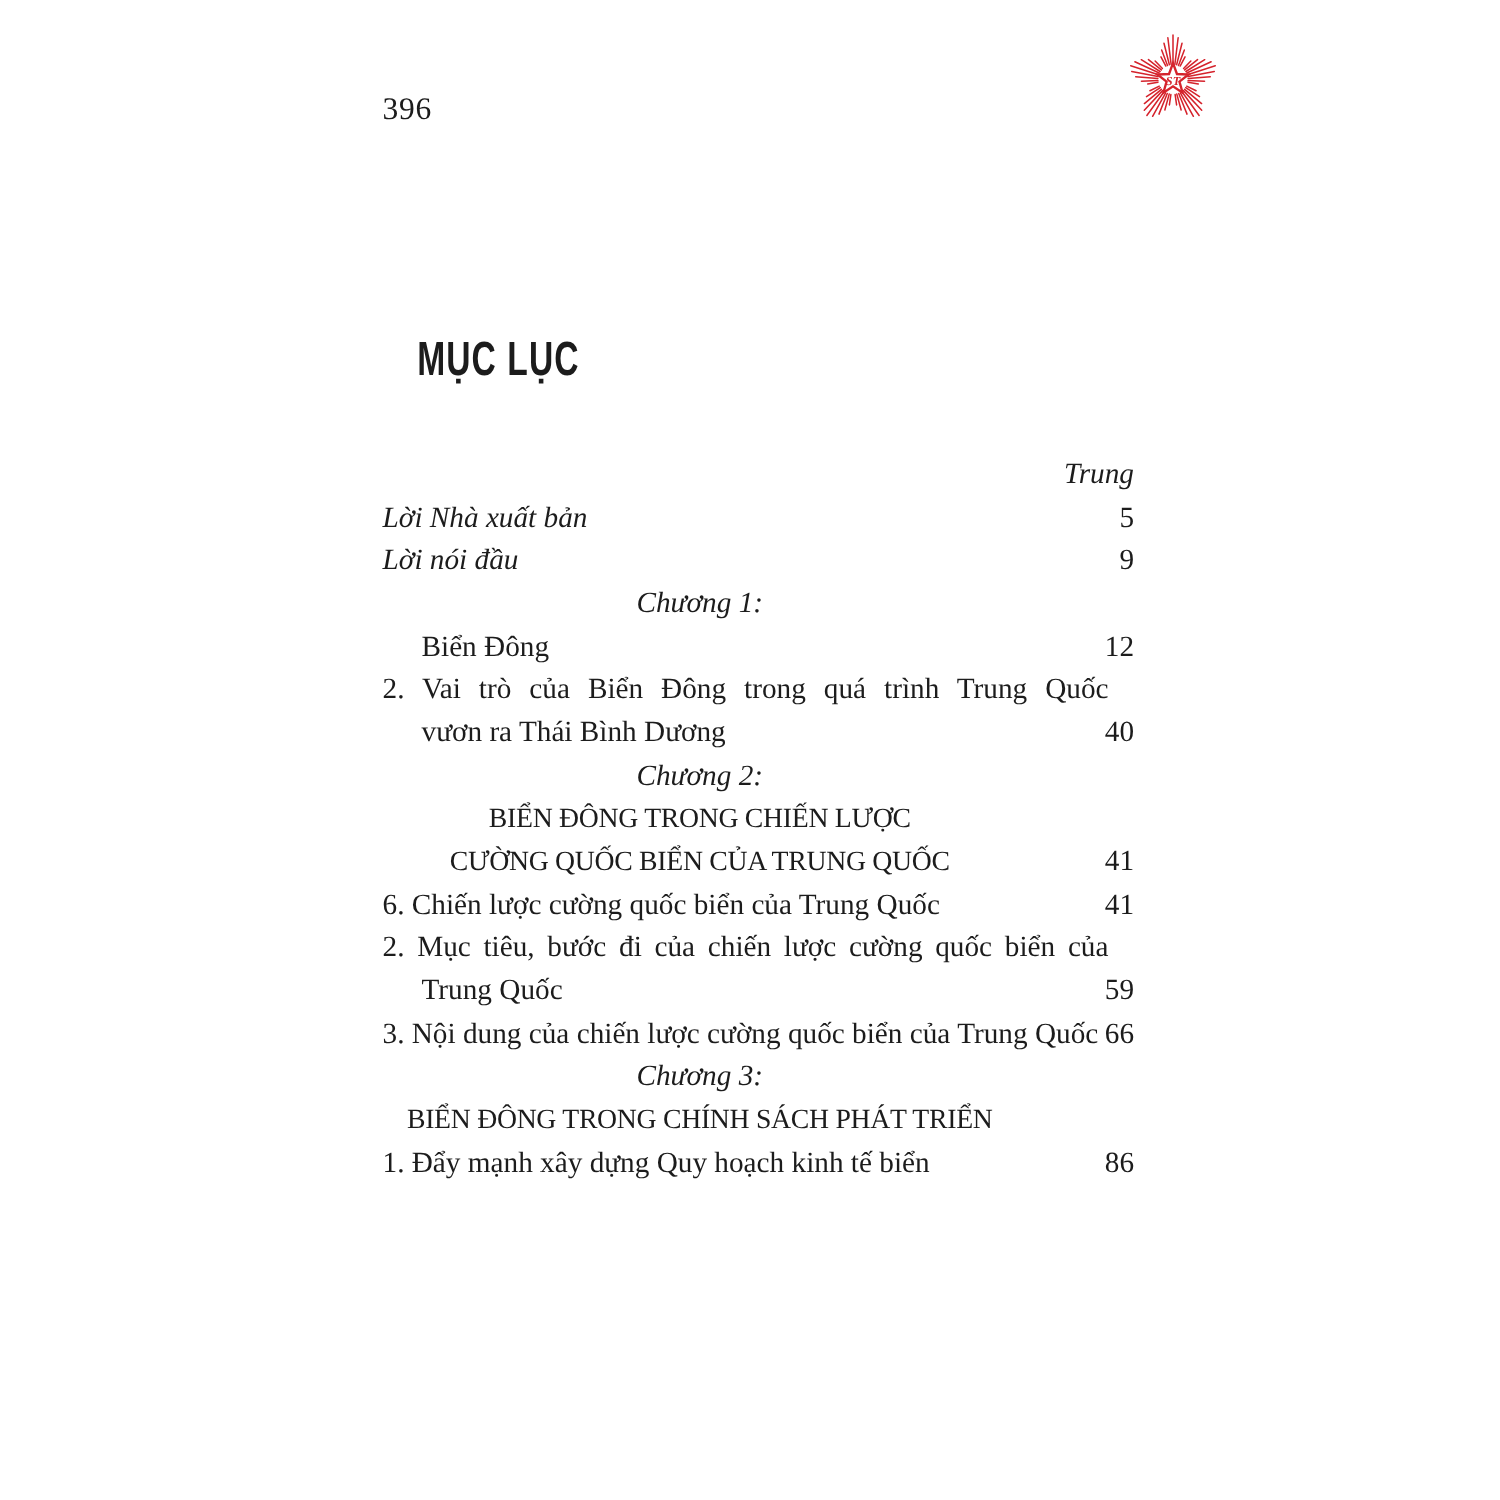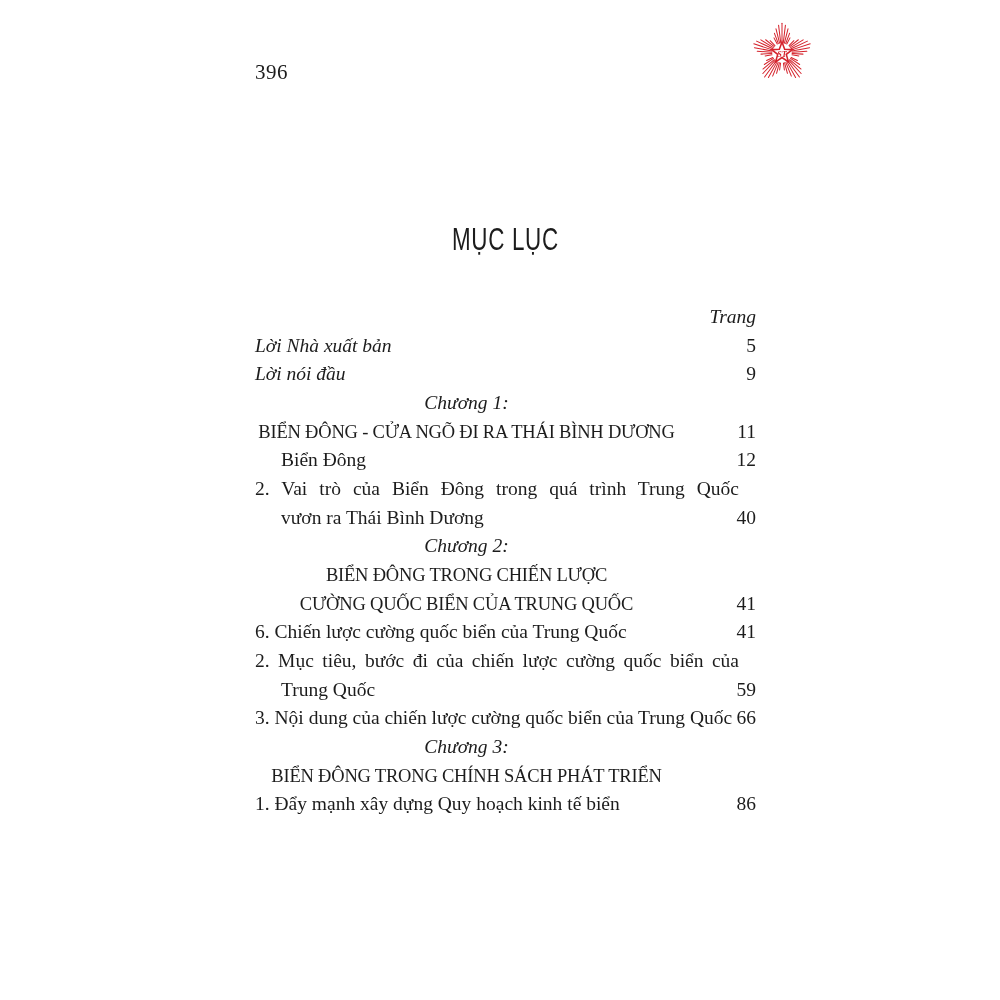--- a/index.html
+++ b/index.html
@@ -6,22 +6,22 @@
   body{
     width:1000px;height:1000px;background:#ffffff;position:relative;
     font-family:"Liberation Serif","DejaVu Serif",serif;color:#1c1c1c;
     overflow:hidden;
   }
   .folio{
     position:absolute;left:255px;top:60px;font-size:21px;letter-spacing:.5px;text-align:center;
   }
   .logo{position:absolute;left:743px;top:11px;text-decoration:underline;}
   .doc-title{
-    position:absolute;left:255px;top:222px;width:501px;text-align:center;
-    font-family:"Liberation Sans","DejaVu Sans",sans-serif;font-weight:normal;
+    position:absolute;left:255px;top:222px;width:501px;
+    font-family:"Liberation Sans","DejaVu Sans",sans-serif;font-weight:bold;
     font-size:32px;line-height:34px;
   }
   .doc-title span{display:inline-block;transform:scaleX(.70);letter-spacing:1px;}
   .toc{position:absolute;left:255px;top:303px;width:501px;font-size:19.5px;}
   .row{position:relative;height:28.66px;line-height:28.66px;}
   .trang-row{text-align:right;font-style:italic;font-size:19.5px;}
   .line-text{display:block;white-space:nowrap;}
   .k-front .line-text{font-style:italic;}
   .k-chapter-label .line-text{
     font-style:italic;width:423px;display:flex;justify-content:center;text-align:center;
@@ -71,37 +71,33 @@
     <polygon class="logo-star" points="50,38 53.4,47.3 63.3,47.7 55.5,53.8 58.2,63.3 50,57.8 41.8,63.3 44.5,53.8 36.7,47.7 46.6,47.3"></polygon>
     <text class="logo-st" x="50" y="56.5">ST</text>
   </svg>
 </div>
 
 <div class="doc-title">
   <span>MỤC LỤC</span>
 </div>
 
 <div class="toc">
-  <div class="row trang-row">Trang</div>
+  <div class="row trang-row">Trung</div>
   <div>
       <div class="row k-front">
     <span class="line-text">Lời Nhà xuất bản</span>
     <span class="page-num">5</span>
   </div>
       <div class="row k-front">
     <span class="line-text">Lời nói đầu</span>
     <span class="page-num">9</span>
   </div>
       <div class="row k-chapter-label">
     <span class="line-text">Chương 1:</span>
 
-  </div>
-      <div class="row k-chapter-title">
-    <span class="line-text">BIỂN ĐÔNG - CỬA NGÕ ĐI RA THÁI BÌNH DƯƠNG</span>
-    <span class="page-num">11</span>
   </div>
       <div class="row k-cont">
     <span class="line-text">Biển Đông</span>
     <span class="page-num">12</span>
   </div>
       <div class="row k-item-justify">
     <span class="line-text">2. Vai trò của Biển Đông trong quá trình Trung Quốc</span>
 
   </div>
       <div class="row k-cont">

